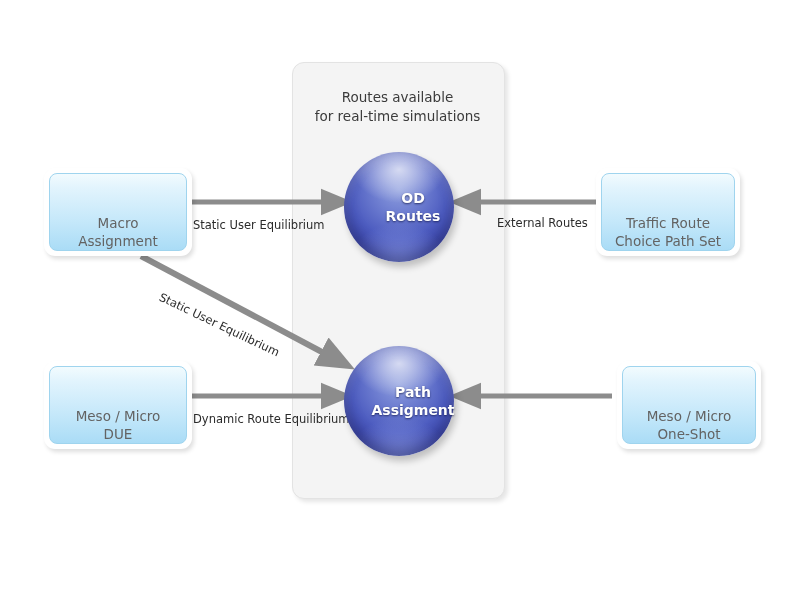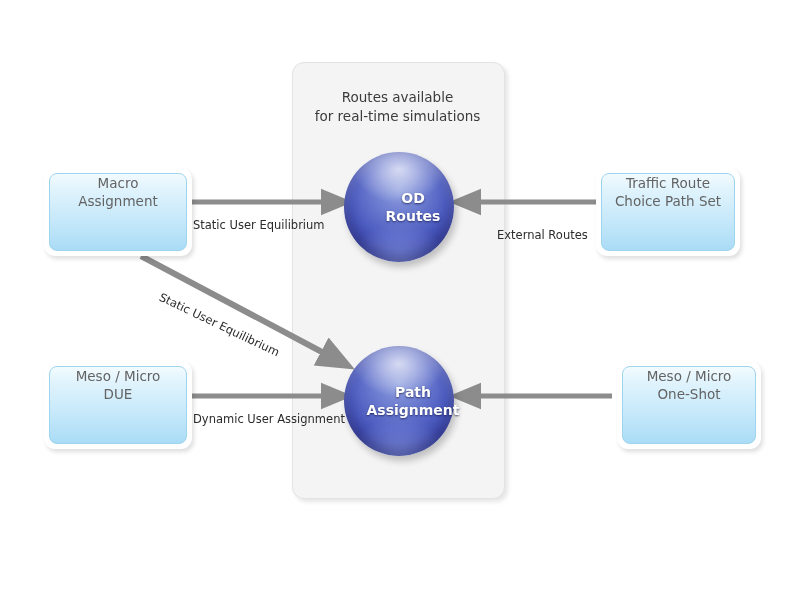--- a/index.html
+++ b/index.html
@@ -53,21 +53,21 @@
     padding: 5px;
     box-shadow: 2px 3px 4px rgba(0,0,0,0.13);
   }
   .nodebox-inner {
     width: 100%;
     height: 100%;
     border-radius: 8px;
     background: linear-gradient(to bottom, #f2fbfe 0%, #e2f4fd 18%, #c5e8fa 62%, #aadcf6 100%);
     border: 1px solid #9fd4ee;
     display: flex;
-    align-items: flex-start;
+    align-items: flex-end;
     justify-content: center;
     box-sizing: border-box;
   }
   .nodebox-label {
     font-size: 13.5px;
     line-height: 18px;
     color: #636363;
     text-align: center;
     white-space: pre-line;
   }
@@ -118,21 +118,21 @@
 
   
   .edge-label {
     position: absolute;
     font-size: 11.5px;
     color: #2b2b2b;
     white-space: nowrap;
   }
   #lbl-sue-top      { left: 193px; top: 218px; }
   #lbl-due          { left: 193px; top: 412px; }
-  #lbl-external     { left: 497px; top: 228px; }
+  #lbl-external     { left: 497px; top: 216px; }
   #lbl-stochastic   { left: 472px; top: 412px; }
   #lbl-sue-diag {
     left: 163px;
     top: 290px;
     transform: rotate(25.5deg);
     transform-origin: left top;
   }
 </style>
 </head>
 <body>
@@ -166,29 +166,29 @@
       <line x1="612" y1="396" x2="466" y2="396" stroke="#8c8c8c" stroke-width="5" marker-end="url(#ah)"></line>
     </g>
 
     <g>
       <line x1="141" y1="256" x2="337" y2="360" stroke="#8c8c8c" stroke-width="6" marker-end="url(#ah)"></line>
     </g>
   </svg>
 
   <div class="edge-label" id="lbl-sue-top">Static User Equilibrium</div>
   <div class="edge-label" id="lbl-sue-diag">Static User Equilibrium</div>
-  <div class="edge-label" id="lbl-due">Dynamic User Assignment</div>
+  <div class="edge-label" id="lbl-due">Dynamic Route Equilibrium</div>
   <div class="edge-label" id="lbl-external">External Routes</div>
 
   <div class="sphere" id="sphere-od">
     <span class="sphere-label">OD Routes</span>
   </div>
   <div class="sphere" id="sphere-path">
     <span class="sphere-label">Path
-Assignment</span>
+Assigment</span>
   </div>
 
   <div class="nodebox" id="box-macro">
     <div class="nodebox-inner">
       <span class="nodebox-label">Macro
 Assignment</span>
     </div>
   </div>
 
   <div class="nodebox" id="box-meso-due">

